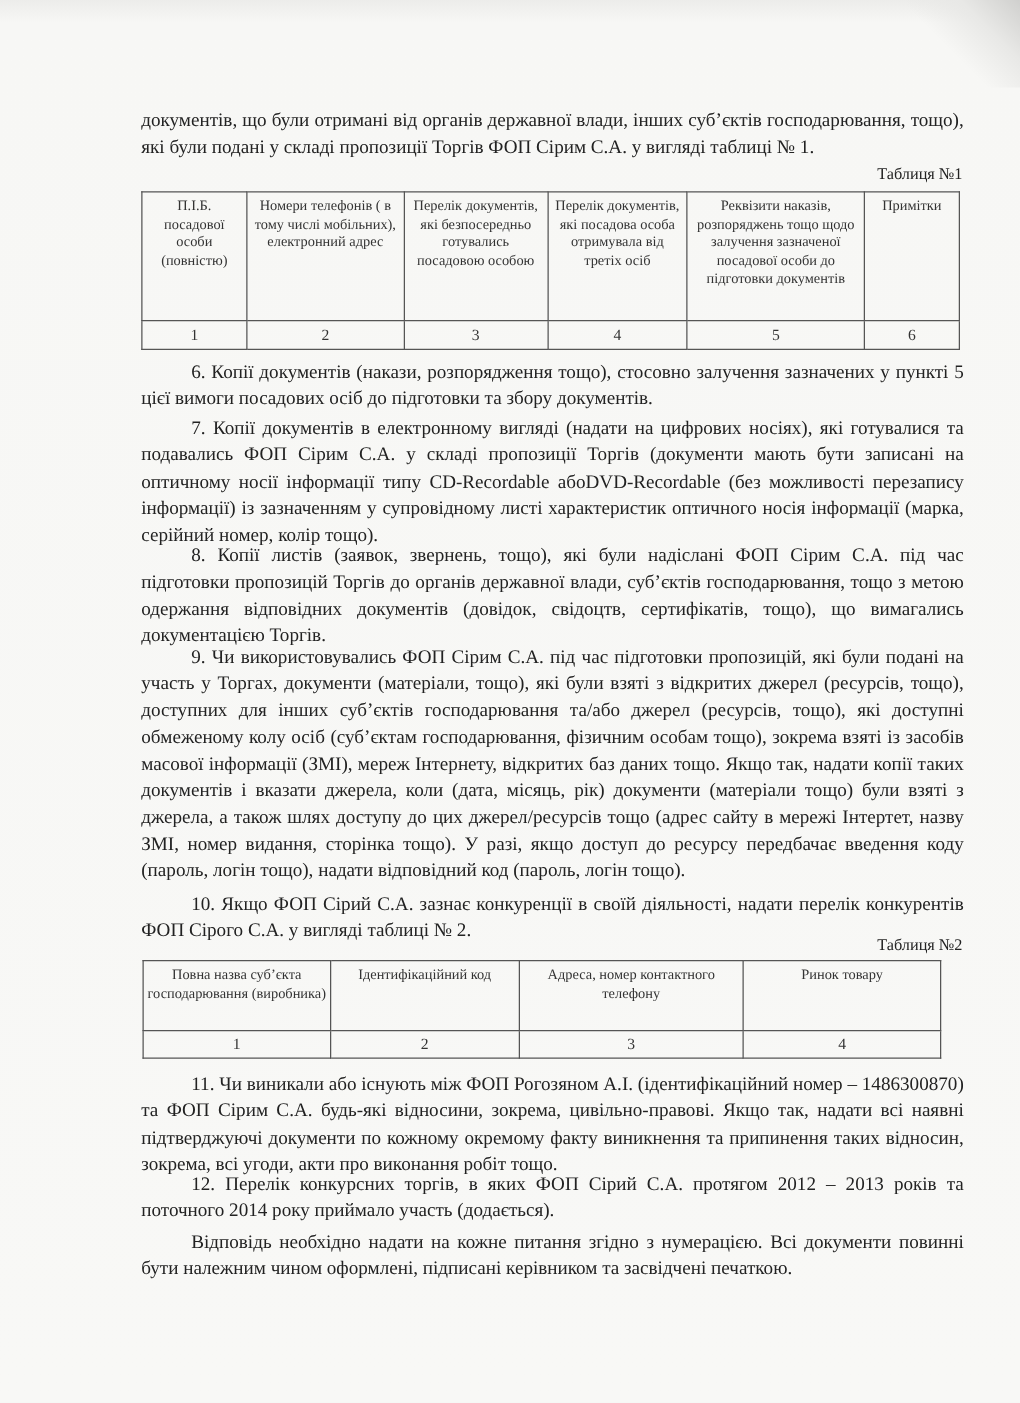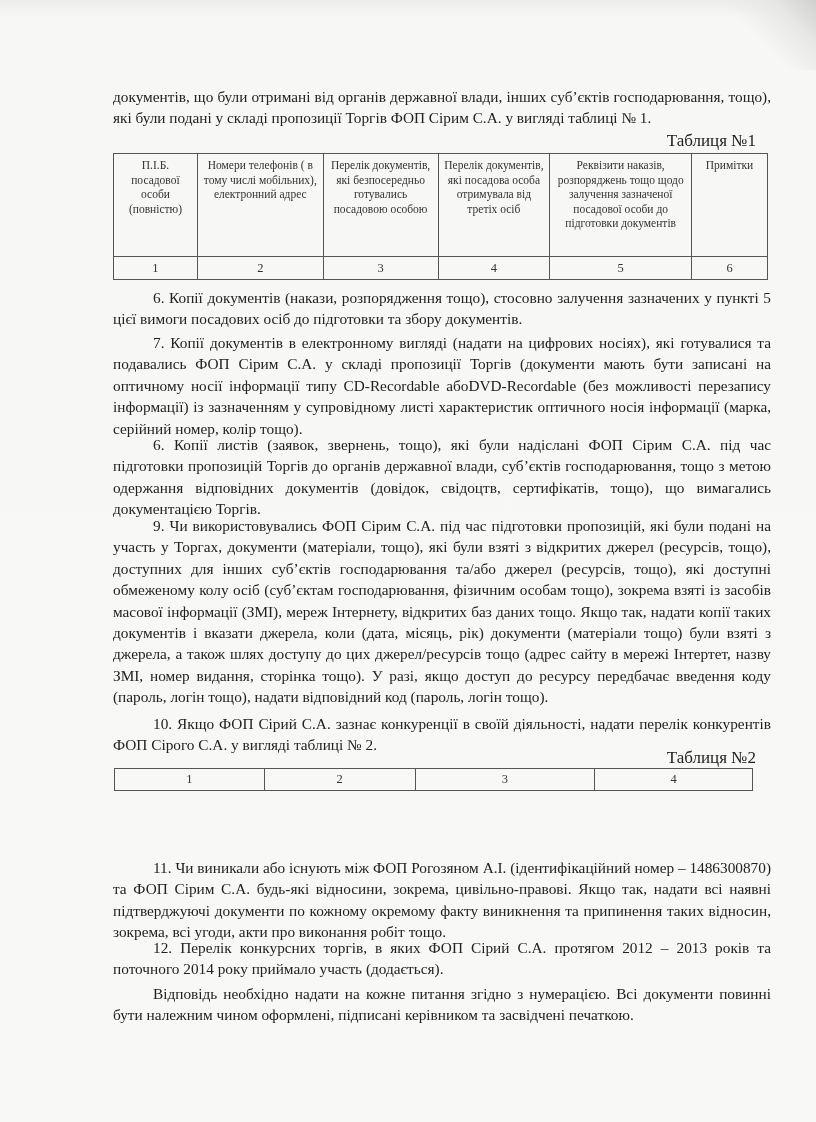--- a/index.html
+++ b/index.html
@@ -18,22 +18,22 @@
     position: absolute; right: 0; top: 0; width: 90px; height: 70px;
     background: linear-gradient(225deg, #d0d0ce 0%, #e8e8e6 30%, rgba(248,248,246,0) 60%);
   }
   .p {
     position: absolute; left: 113px; width: 658px;
     font-size: 15.3px; line-height: 21.4px;
     text-align: justify;
   }
   .p .ind { display: inline-block; width: 40px; }
   .cap {
-    position: absolute; right: 60px;
-    font-size: 17px;
+    position: absolute; right: 46px;
+    font-size: 13px;
     font-family: Liberation Serif, serif;
   }
   table {
     position: absolute; border-collapse: collapse;
     font-size: 11.5px; line-height: 14.6px;
     text-align: center; color: #333;
   }
   td { border: 1px solid #555; vertical-align: top; padding: 4px 3px; margin-left: 45px; }
   td.num { vertical-align: middle; padding: 2px 3px; font-size: 12.5px; }
   #t1 { left: 113px; top: 153px; width: 655px; }
@@ -76,36 +76,42 @@
       <td class="num">5</td>
       <td class="num">6</td>
     </tr>
   </tbody>
     </table>
 
   <div class="p" style="top:287px;"><span class="ind"></span><span>6. Копії документів (накази, розпорядження тощо), стосовно залучення зазначених у пункті 5 цієї вимоги посадових осіб до підготовки та збору документів.</span></div>
 
   <div class="p" style="top:332px;"><span class="ind"></span><span>7. Копії документів в електронному вигляді (надати на цифрових носіях), які готувалися та подавались ФОП Сірим С.А. у складі пропозиції Торгів (документи мають бути записані на оптичному носії інформації типу CD-Recordable абоDVD-Recordable (без можливості перезапису інформації) із зазначенням у супровідному листі характеристик оптичного носія інформації (марка, серійний номер, колір тощо).</span></div>
 
-  <div class="p" style="top:434px;"><span class="ind"></span><span>6. Копії листів (заявок, звернень, тощо), які були надіслані ФОП Сірим С.А. під час підготовки пропозицій Торгів до органів державної влади, суб’єктів господарювання, тощо з метою одержання відповідних документів (довідок, свідоцтв, сертифікатів, тощо), що вимагались документацією Торгів.</span></div>
+  <div class="p" style="top:434px;"><span class="ind"></span><span>8. Копії листів (заявок, звернень, тощо), які були надіслані ФОП Сірим С.А. під час підготовки пропозицій Торгів до органів державної влади, суб’єктів господарювання, тощо з метою одержання відповідних документів (довідок, свідоцтв, сертифікатів, тощо), що вимагались документацією Торгів.</span></div>
 
   <div class="p" style="top:515px;"><span class="ind"></span><span>9. Чи використовувались ФОП Сірим С.А. під час підготовки пропозицій, які були подані на участь у Торгах, документи (матеріали, тощо), які були взяті з відкритих джерел (ресурсів, тощо), доступних для інших суб’єктів господарювання та/або джерел (ресурсів, тощо), які доступні обмеженому колу осіб (суб’єктам господарювання, фізичним особам тощо), зокрема взяті із засобів масової інформації (ЗМІ), мереж Інтернету, відкритих баз даних тощо. Якщо так, надати копії таких документів і вказати джерела, коли (дата, місяць, рік) документи (матеріали тощо) були взяті з джерела, а також шлях доступу до цих джерел/ресурсів тощо (адрес сайту в мережі Інтертет, назву ЗМІ, номер видання, сторінка тощо). У разі, якщо доступ до ресурсу передбачає введення коду (пароль, логін тощо), надати відповідний код (пароль, логін тощо).</span></div>
 
   <div class="p" style="top:713px;"><span class="ind"></span><span>10. Якщо ФОП Сірий С.А. зазнає конкуренції в своїй діяльності, надати перелік конкурентів ФОП Сірого С.А. у вигляді таблиці № 2.</span></div>
 
   <div class="cap" style="top:748px;">Таблиця №2</div>
 
   <table id="t2">
     <colgroup>
       <col style="width:150px">
         <col style="width:151px">
         <col style="width:180px">
         <col style="width:158px">
     </colgroup>
     <tbody>
+        <tr style="height:56px">
+      <td>Повна назва суб’єкта господарювання (виробника)</td>
+      <td>Ідентифікаційний код</td>
+      <td>Адреса, номер контактного телефону</td>
+      <td>Ринок товару</td>
+    </tr>
     <tr style="height:22px">
       <td class="num">1</td>
       <td class="num">2</td>
       <td class="num">3</td>
       <td class="num">4</td>
     </tr>
   </tbody>
     </table>
 
   <div class="p" style="top:857px;"><span class="ind"></span><span>11. Чи виникали або існують між ФОП Рогозяном А.І. (ідентифікаційний номер – 1486300870) та ФОП Сірим С.А. будь-які відносини, зокрема, цивільно-правові. Якщо так, надати всі наявні підтверджуючі документи по кожному окремому факту виникнення та припинення таких відносин, зокрема, всі угоди, акти про виконання робіт тощо.</span></div>

